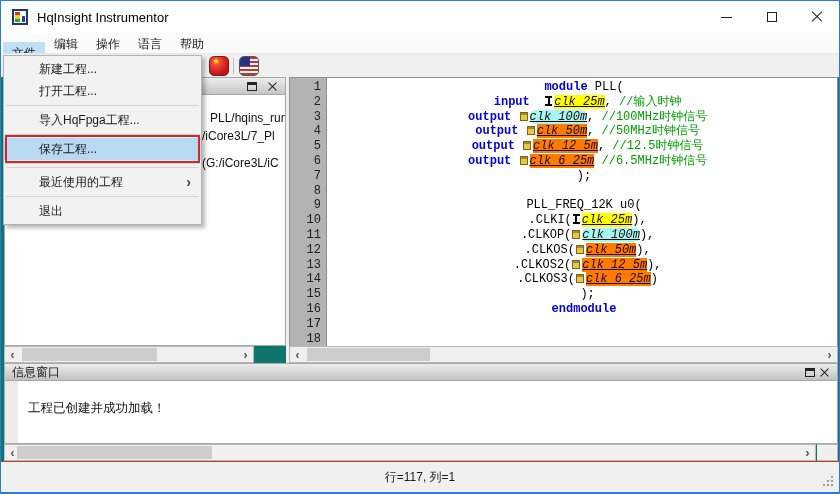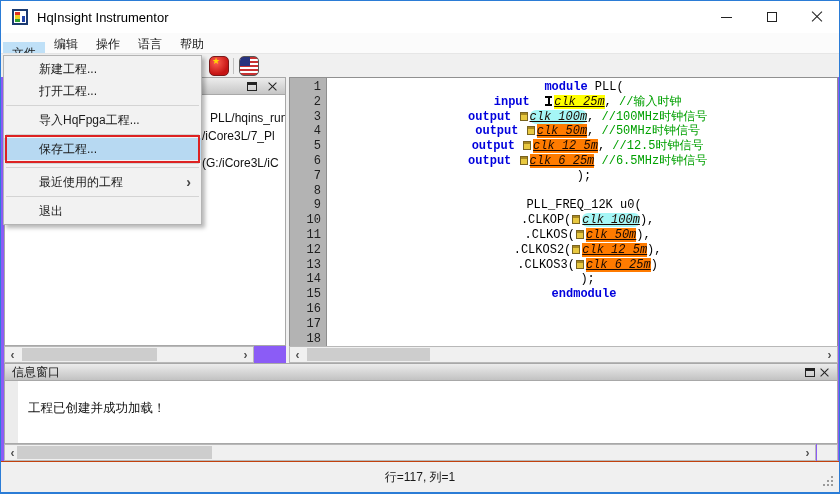--- a/index.html
+++ b/index.html
@@ -1,18 +1,18 @@
 <!DOCTYPE html>
 <html><head>
 <meta charset="utf-8">
 <style>
   html,body{margin:0;padding:0;background:#888;}
   *{box-sizing:border-box;}
   .window{
-    position:relative;width:840px;height:494px;background:#8b5cf6;
+    position:relative;width:840px;height:494px;background:#0f766e;
     border:1px solid #2b7cd6;border-bottom-width:2px;
     font-family:"Liberation Sans","DejaVu Sans",sans-serif;font-size:12px;color:#1a1a1a;
     overflow:hidden;
   }
   
   .titlebar{position:absolute;left:0;top:0;right:0;height:32px;background:#ffffff;display:flex;align-items:center;}
   .app-logo{width:16px;height:16px;margin-left:11px;border:2px solid #1b3a70;background:#fff;position:relative;flex:none;}
   .app-logo::before{content:"";position:absolute;left:1px;top:1px;width:5px;height:10px;
     background:linear-gradient(#e03020 0 34%,#f0d020 34% 67%,#30a030 67% 100%);}
   .app-logo::after{content:"";position:absolute;right:1px;bottom:1px;width:3px;height:6px;background:#2244aa;}
@@ -199,20 +199,21 @@
       <div class="editor-code">
           <div class="cl"><span class="kw">module</span><span class="pl"> PLL(</span></div>
           <div class="cl"><span class="pl"> </span><span class="kw">input</span><span class="pl">  </span><span class="picon pin"></span><span class="id hl-yellow">clk_25m</span><span class="pl">, </span><span class="cm">//输入时钟</span></div>
           <div class="cl"><span class="pl"> </span><span class="kw">output</span><span class="pl"> </span><span class="picon pout"></span><span class="id hl-cyan">clk_100m</span><span class="pl">, </span><span class="cm">//100MHz时钟信号</span></div>
           <div class="cl"><span class="pl"> </span><span class="kw">output</span><span class="pl"> </span><span class="picon pout"></span><span class="id hl-orange">clk_50m</span><span class="pl">, </span><span class="cm">//50MHz时钟信号</span></div>
           <div class="cl"><span class="pl"> </span><span class="kw">output</span><span class="pl"> </span><span class="picon pout"></span><span class="id hl-orange">clk_12_5m</span><span class="pl">, </span><span class="cm">//12.5时钟信号</span></div>
           <div class="cl"><span class="pl"> </span><span class="kw">output</span><span class="pl"> </span><span class="picon pout"></span><span class="id hl-orange">clk_6_25m</span><span class="pl"> </span><span class="cm">//6.5MHz时钟信号</span></div>
           <div class="cl"><span class="pl">);</span></div>
           <div class="cl"></div>
           <div class="cl"><span class="pl">PLL_FREQ_12K u0(</span></div>
+          <div class="cl"><span class="pl"> .CLKI(</span><span class="picon pin"></span><span class="id hl-yellow">clk_25m</span><span class="pl">),</span></div>
           <div class="cl"><span class="pl"> .CLKOP(</span><span class="picon pout"></span><span class="id hl-cyan">clk_100m</span><span class="pl">),</span></div>
           <div class="cl"><span class="pl"> .CLKOS(</span><span class="picon pout"></span><span class="id hl-orange">clk_50m</span><span class="pl">),</span></div>
           <div class="cl"><span class="pl"> .CLKOS2(</span><span class="picon pout"></span><span class="id hl-orange">clk_12_5m</span><span class="pl">),</span></div>
           <div class="cl"><span class="pl"> .CLKOS3(</span><span class="picon pout"></span><span class="id hl-orange">clk_6_25m</span><span class="pl">)</span></div>
           <div class="cl"><span class="pl"> );</span></div>
           <div class="cl"><span class="kw">endmodule</span></div>
           <div class="cl"></div>
           <div class="cl"></div>
         </div>
     </div>

